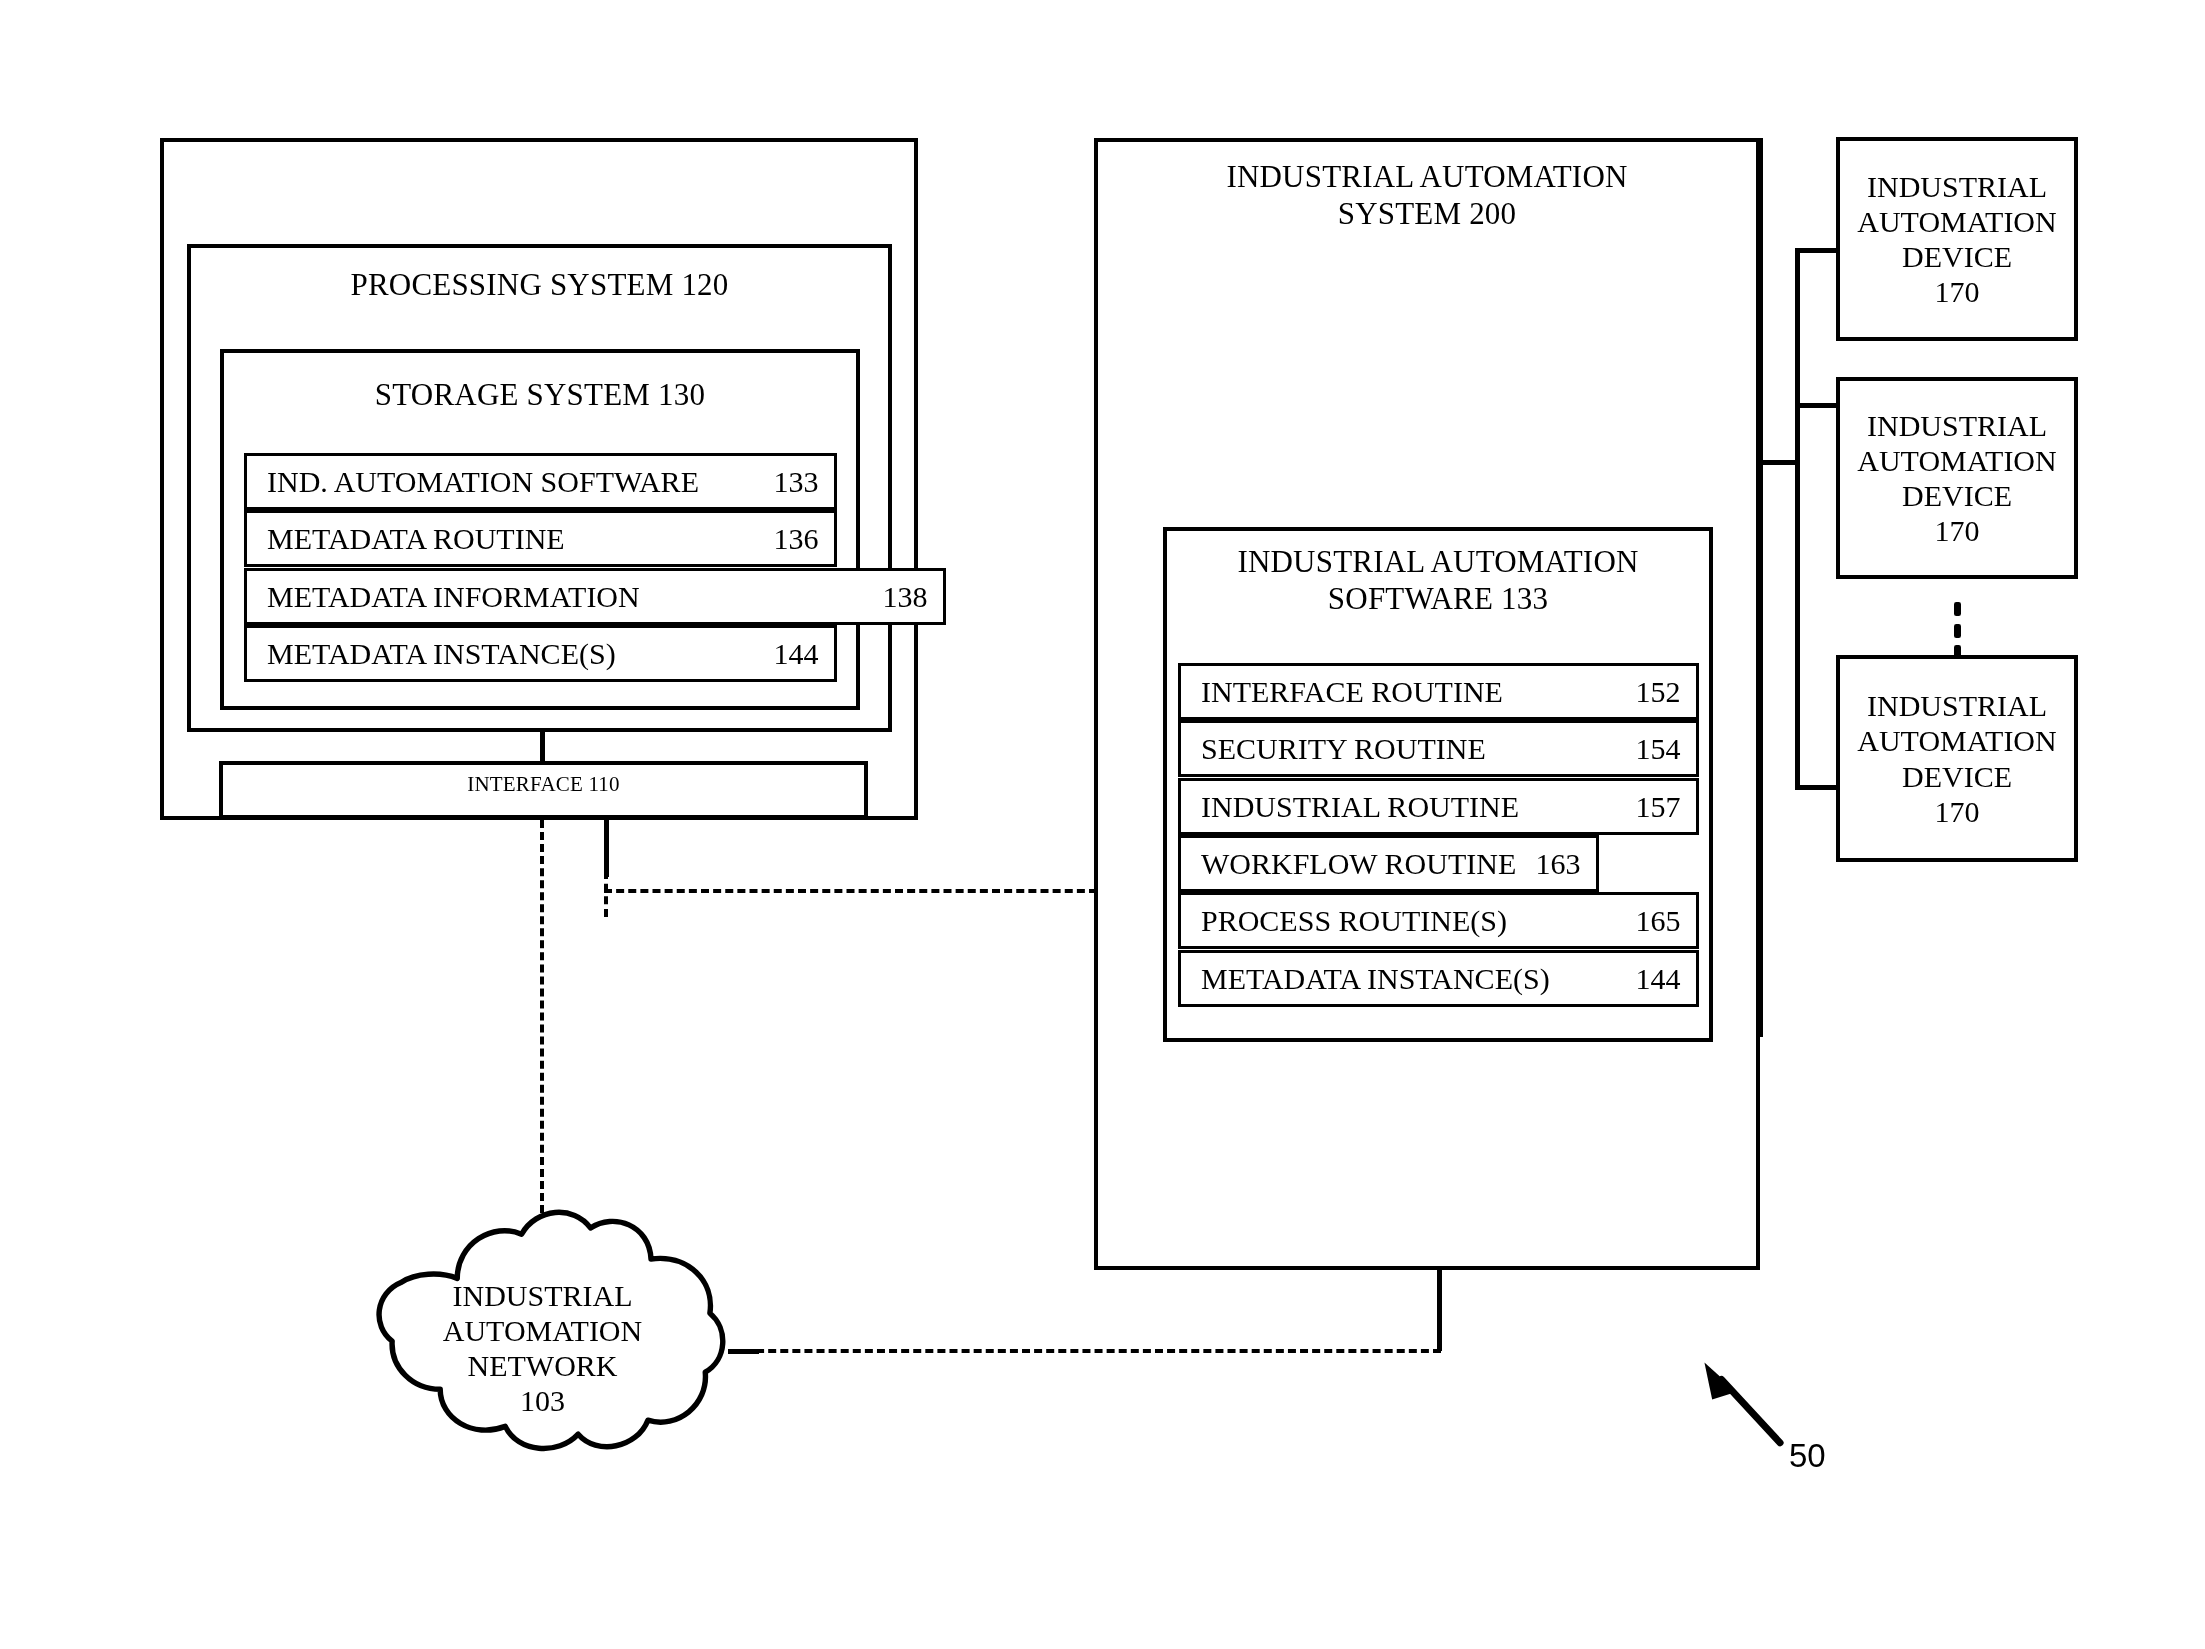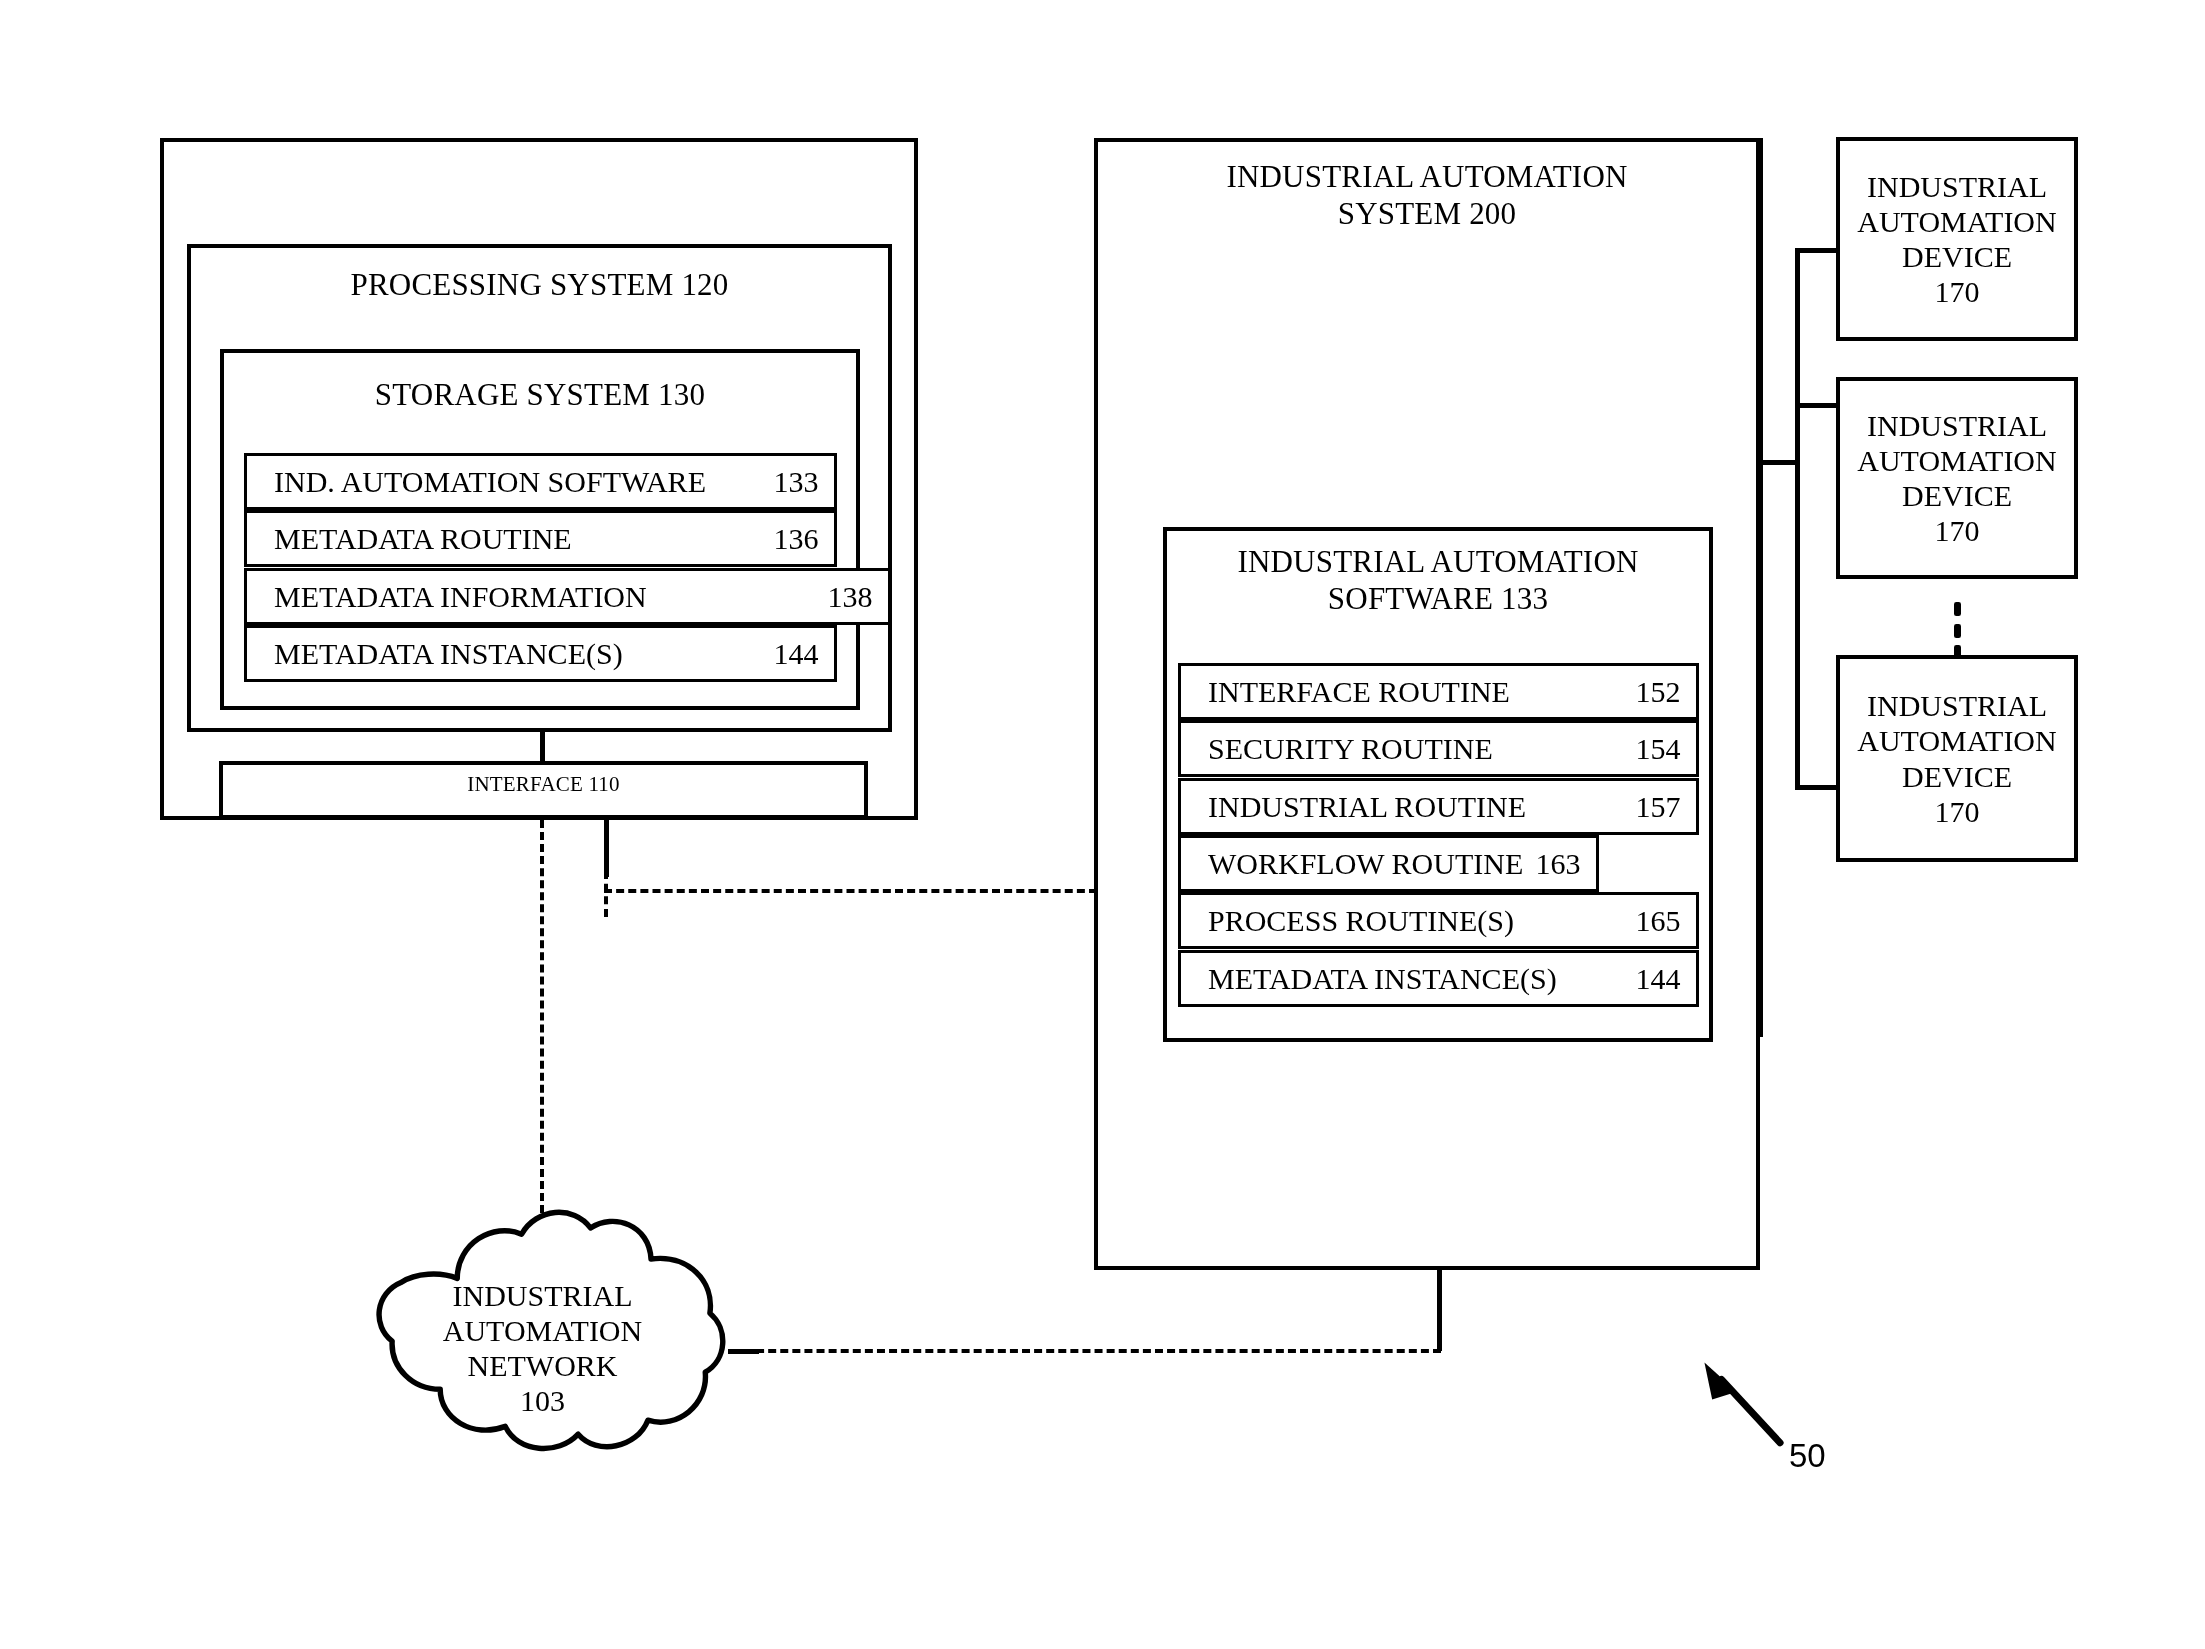--- a/index.html
+++ b/index.html
@@ -34,21 +34,21 @@
     white-space: pre-line;
   }
   .row {
     position: absolute;
     border: 3.9px solid #000;
     background: #fff;
     box-sizing: border-box;
     display: flex;
     align-items: center;
     font-size: 30px;
-    padding: 0 11px 0 27px;
+    padding: 0 11px 0 20px;
   }
   .row .label {
     flex: 0 0 auto;
   }
   .row .spacer {
     flex: 1 1 auto;
   }
   .row .num {
     flex: 0 0 auto;
     padding-right: 4.6px;
@@ -122,21 +122,21 @@
   <div class="row" style="left:244px; top:453px; width:593px; height:57px;">
     <span class="label">IND. AUTOMATION SOFTWARE</span>
     <span class="spacer"></span>
     <span class="num">133</span>
   </div>
   <div class="row" style="left:244px; top:510px; width:593px; height:57px;text-align:right;">
     <span class="label">METADATA ROUTINE</span>
     <span class="spacer"></span>
     <span class="num">136</span>
   </div>
-  <div class="row" style="left:244px; top:568px; width:647px; height:57px;">
+  <div class="row" style="left:244px; top:568px; width:702px; height:57px;">
     <span class="label">METADATA INFORMATION</span>
     <span class="spacer"></span>
     <span class="num">138</span>
   </div>
   <div class="row" style="left:244px; top:625px; width:593px; height:57px;">
     <span class="label">METADATA INSTANCE(S)</span>
     <span class="spacer"></span>
     <span class="num">144</span>
   </div>
 

